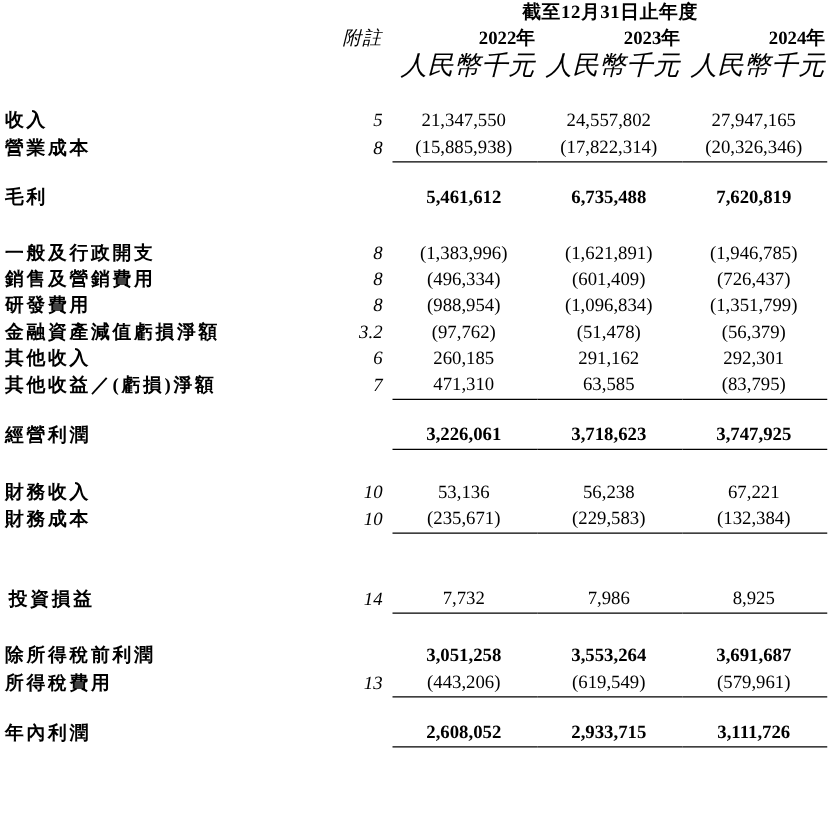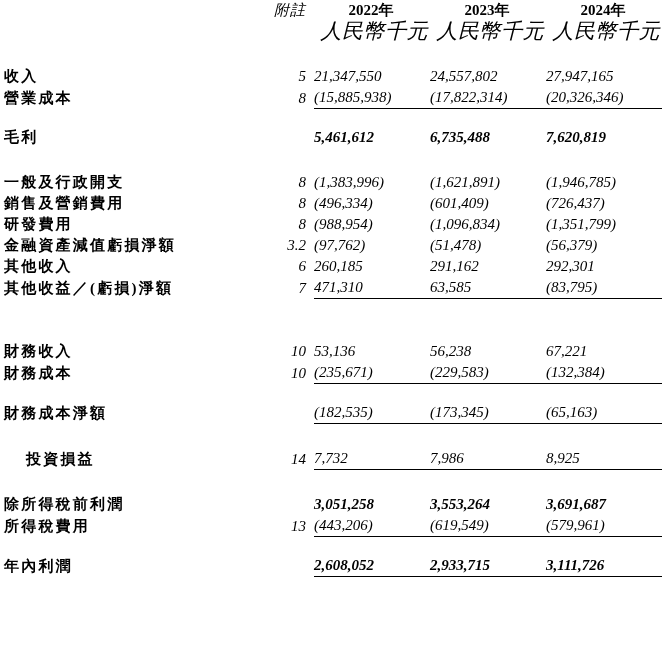--- a/index.html
+++ b/index.html
@@ -40,51 +40,50 @@
     line-height: 21px;
   }
 
   .label {
     text-align: left;
     padding-left: 4px;
     white-space: nowrap;
     font-weight: bold;
   }
   .label.indent {
-    padding-left: 26px;
+    padding-left: 7px;
   }
 
   .note {
     text-align: right;
     font-style: italic;
     font-size: 15px;
     padding-right: 8px;
     white-space: nowrap;
   }
 
   .num {
-    text-align: left;
+    text-align: center;
     padding-right: 2px;
     white-space: nowrap;
     font-variant-numeric: lining-nums;
-    font-style: italic;
   }
 
   .bold { font-weight: bold; }
 
   
   .hdr-span {
     text-align: center;
     font-weight: bold;
     font-size: 15px;
     white-space: nowrap;
     letter-spacing: 0.5px;
   }
   .hdr-year {
-    text-align: center;
+    text-align: right;
     font-weight: bold;
     font-size: 15px;
     padding-right: 2px;
     white-space: nowrap;
   }
   .hdr-unit {
     text-align: right;
     font-style: italic;
     font-size: 21px;
     padding-right: 2px;
@@ -115,20 +114,25 @@
 <table class="fin">
   <colgroup>
     <col class="c-label">
         <col class="c-note">
         <col class="c-y1">
         <col class="c-y2">
         <col class="c-y3">
   </colgroup>
   <tbody>
 
+    <tr class="row">
+      <td></td>
+      <td></td>
+      <td class="hdr-span" colspan="3">截至12月31日止年度</td>
+    </tr>
 
     <tr class="row">
       <td></td>
       <td class="hdr-note">附註</td>
       <td class="hdr-year">2022年</td>
       <td class="hdr-year">2023年</td>
       <td class="hdr-year">2024年</td>
     </tr>
 
     <tr class="row">
@@ -220,20 +224,27 @@
       <td class="note">7</td>
       <td class="num">471,310</td>
       <td class="num">63,585</td>
       <td class="num">(83,795)</td>
     </tr>
 
     <tr class="sp-md">
           <td colspan="5"></td>
         </tr>
 
+    <tr class="row rule-bottom">
+      <td class="label cjk bold">經營利潤</td>
+      <td class="note"></td>
+      <td class="num bold">3,226,061</td>
+      <td class="num bold">3,718,623</td>
+      <td class="num bold">3,747,925</td>
+    </tr>
 
     <tr class="sp-lg">
           <td colspan="5"></td>
         </tr>
 
     <tr class="row">
       <td class="label cjk">財務收入</td>
       <td class="note">10</td>
       <td class="num">53,136</td>
       <td class="num">56,238</td>
@@ -245,27 +256,20 @@
       <td class="note">10</td>
       <td class="num">(235,671)</td>
       <td class="num">(229,583)</td>
       <td class="num">(132,384)</td>
     </tr>
 
     <tr class="sp-md">
           <td colspan="5"></td>
         </tr>
 
-    <tr class="row rule-bottom">
-      <td class="label cjk">財務成本淨額</td>
-      <td class="note"></td>
-      <td class="num">(182,535)</td>
-      <td class="num">(173,345)</td>
-      <td class="num">(65,163)</td>
-    </tr>
 
     <tr class="sp-lg">
           <td colspan="5"></td>
         </tr>
 
 
     <tr class="row rule-bottom">
       <td class="label cjk indent">投資損益</td>
       <td class="note">14</td>
       <td class="num">7,732</td>

